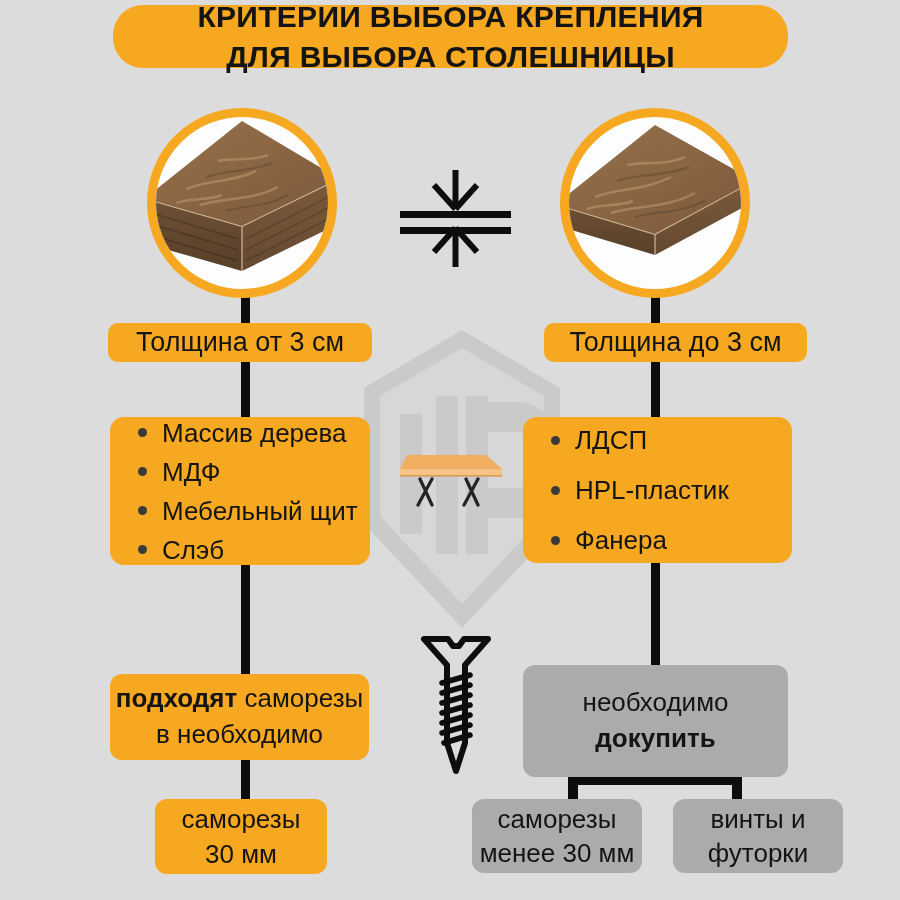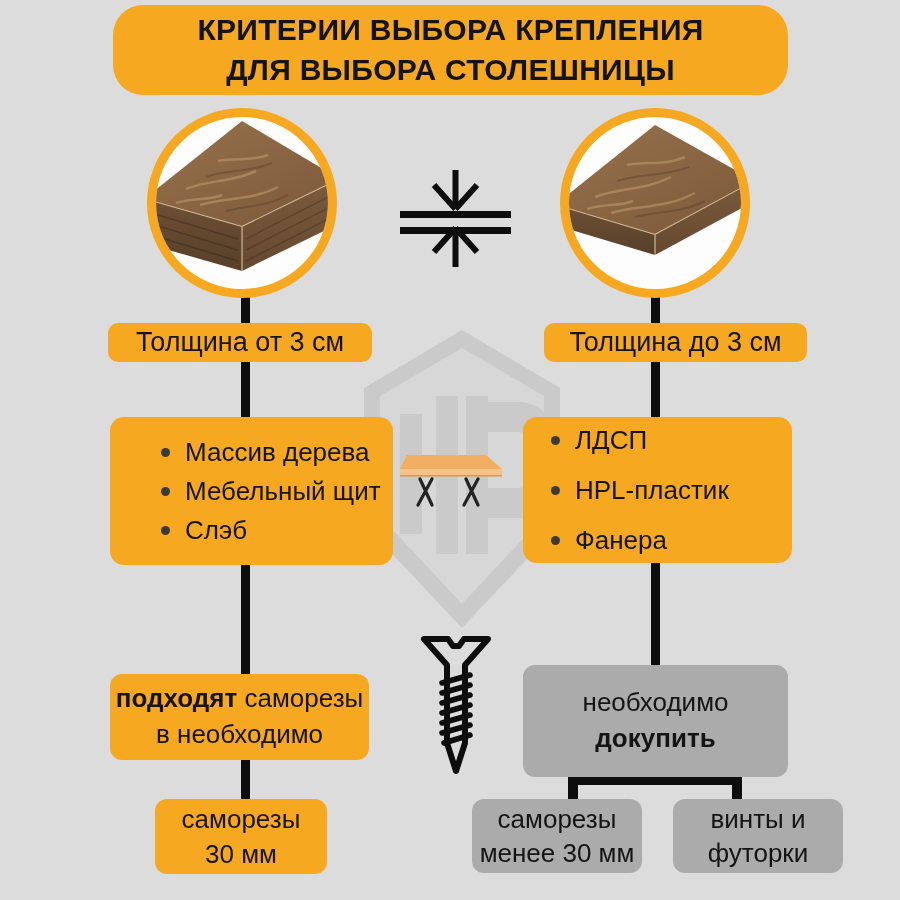--- a/index.html
+++ b/index.html
@@ -14,38 +14,38 @@
     background:var(--background);overflow:hidden;
     font-family:"Liberation Sans","DejaVu Sans",sans-serif;color:#111;
   }
   .line{position:absolute;background:var(--line-black);z-index:1;}
   .box{
     position:absolute;display:flex;flex-direction:column;align-items:center;justify-content:center;
     background:var(--accent-orange);border-radius:12px;text-align:center;z-index:2;color:#141414;
   }
   .gray{background:var(--neutral-gray);}
   .title-banner{
-    left:113px;top:5px;width:675px;height:90px;border-radius:30px;
+    left:113px;top:5px;width:675px;height:63px;border-radius:30px;
     font-weight:bold;font-size:30px;line-height:1.32;letter-spacing:.3px;
   }
   .photo-circle{
     position:absolute;width:172px;height:172px;border:9px solid var(--accent-orange);
     border-radius:50%;background:#fdfdfd;overflow:hidden;z-index:2;
   }
   .photo-circle svg{position:absolute;left:0;top:0;}
   .circle-left{left:147px;top:108px;}
   .circle-right{left:560px;top:108px;}
   .thickness-label{height:39px;font-size:27px;border-radius:10px;}
   .label-left{left:108px;top:323px;width:264px;}
   .label-right{left:522px;top:323px;width:263px;margin-left:22px;}
   .materials{align-items:stretch;justify-content:center;border-radius:14px;}
   .materials ul{list-style:none;margin:0;padding:0 10px 0 28px;display:flex;flex-direction:column;justify-content:center;gap:13px;}
   .materials li{display:flex;align-items:center;font-size:26px;line-height:1;}
   .bullet{width:9px;height:9px;border-radius:50%;background:#3a3a3a;margin-right:15px;flex:0 0 auto;}
-  .list-left{left:110px;top:417px;width:260px;height:148px;padding-left:23px;}
+  .list-left{left:110px;top:417px;width:260px;height:148px;}
   .list-right{left:523px;top:417px;width:269px;height:146px;}
   .rec{font-size:26px;line-height:1.38;}
   .rec-left{left:110px;top:666px;width:259px;height:86px;margin-top:8px;}
   .rec-right{left:523px;top:665px;width:265px;height:112px;border-radius:12px;}
   .fastener{font-size:26px;line-height:1.32;}
   .fast-left{left:155px;top:799px;width:172px;height:75px;}
   .fast-r1{left:472px;top:799px;width:170px;height:74px;}
   .fast-r2{left:673px;top:799px;width:170px;height:74px;}
   .icon-wrap{position:absolute;z-index:2;}
   .watermark{position:absolute;left:350px;top:328px;z-index:0;}
@@ -139,20 +139,24 @@
   </div>
 
   <div class="box materials list-left">
     <ul>
       <li>
           <span class="bullet"></span>
           <span>Массив дерева</span>
         </li>
       <li>
           <span class="bullet"></span>
+          <span>МДФ</span>
+        </li>
+      <li>
+          <span class="bullet"></span>
           <span>Мебельный щит</span>
         </li>
       <li>
           <span class="bullet"></span>
           <span>Слэб</span>
         </li>
     </ul>
   </div>
   <div class="box materials list-right">
     <ul style="gap:24px;">

